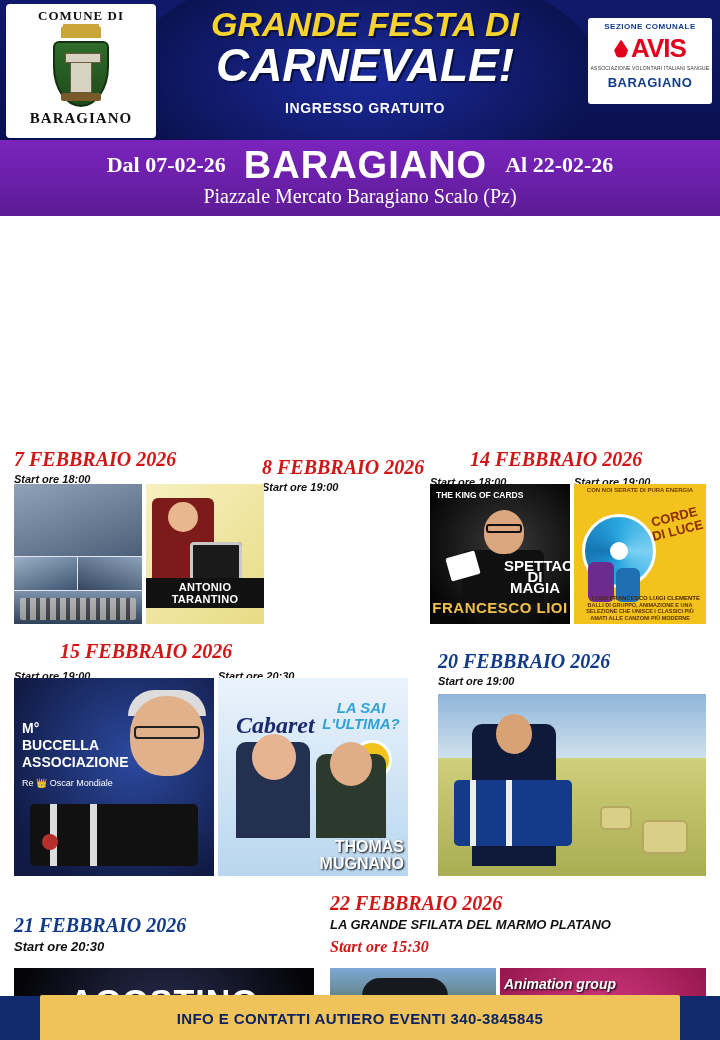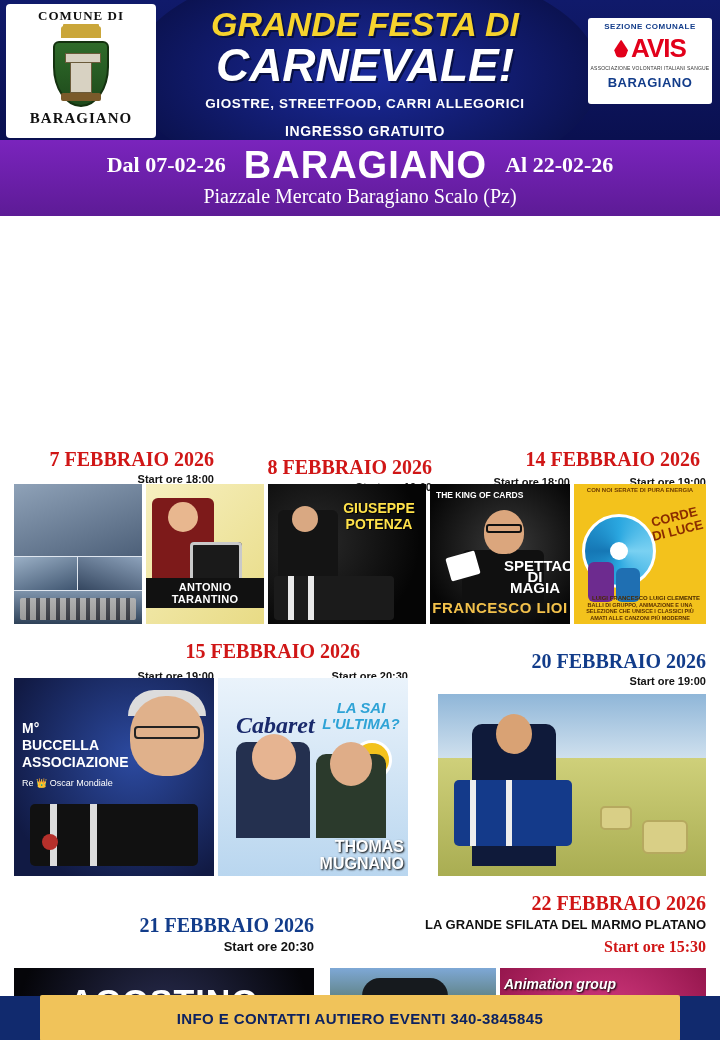--- a/index.html
+++ b/index.html
@@ -100,21 +100,21 @@
     font-family:"Liberation Sans", sans-serif; font-weight:bold; font-size:38px; letter-spacing:1px;
     color:#ffffff; line-height:40px;
   }
   .band .row2 {
     text-align:center; font-family:"Liberation Serif", serif; font-size:20px; color:#ffffff; margin-top:0px;
   }
 
   
   .content { position:relative; width:720px; height:780px; background:#fff; }
 
-  .dhead { position:absolute; text-align:right; }
+  .dhead { position:absolute; text-align:left;font-style:italic; }
   .dhead .d {
     font-family:"Liberation Serif", serif; font-weight:bold; font-size:20px; color:#d01616;
     white-space:nowrap;
   }
   .dhead .d.blue { color:#123c8a; }
   .dhead .s { font-size:11px; font-weight:bold; color:#111; margin-top:2px; white-space:nowrap;}
   .dhead .s.big { font-size:13px; }
 
   .ph { position:absolute; overflow:hidden; }
 
@@ -252,21 +252,20 @@
       <div class="shield">
         <div class="tower"></div>
         <div class="base"></div>
       </div>
       <div class="l3">BARAGIANO</div>
     </div>
 
     <div class="title-wrap">
       <div class="t-grande">GRANDE FESTA DI</div>
       <div class="t-carne">CARNEVALE!</div>
-      <div class="t-sub1">GIOSTRE, STREETFOOD, CARRI ALLEGORICI</div>
       <div class="t-sub2">INGRESSO GRATUITO</div>
     </div>
 
     <div class="avis">
       <div class="sez">SEZIONE COMUNALE</div>
       <div class="logo-row">
         <div class="drop"></div>
         <div class="word">AVIS</div>
       </div>
       <div class="tiny">ASSOCIAZIONE VOLONTARI ITALIANI SANGUE</div>
@@ -303,30 +302,20 @@
     </div>
 
     <div class="ph g8">
       <div class="notes"></div>
       <div class="pers"></div>
       <div class="head"></div>
       <div class="acc"></div>
       <div class="nameplate">ANTONIO TARANTINO</div>
     </div>
 
-    <div class="ph g9">
-      <div class="bg"></div>
-      <div class="fig"></div>
-      <div class="hd"></div>
-      <div class="accord"></div>
-      <div class="nm">
-        <div>GIUSEPPE</div>
-        <div>POTENZA</div>
-      </div>
-    </div>
 
     <div class="dhead" style="left:470px; top:232px; width:230px;">
       <div class="d">14 FEBBRAIO 2026</div>
     </div>
     <div class="dhead" style="left:430px; top:258px; width:140px;">
       <div class="s">Start ore 18:00</div>
     </div>
     <div class="dhead" style="left:574px; top:258px; width:132px;">
       <div class="s">Start ore 19:00</div>
     </div>

